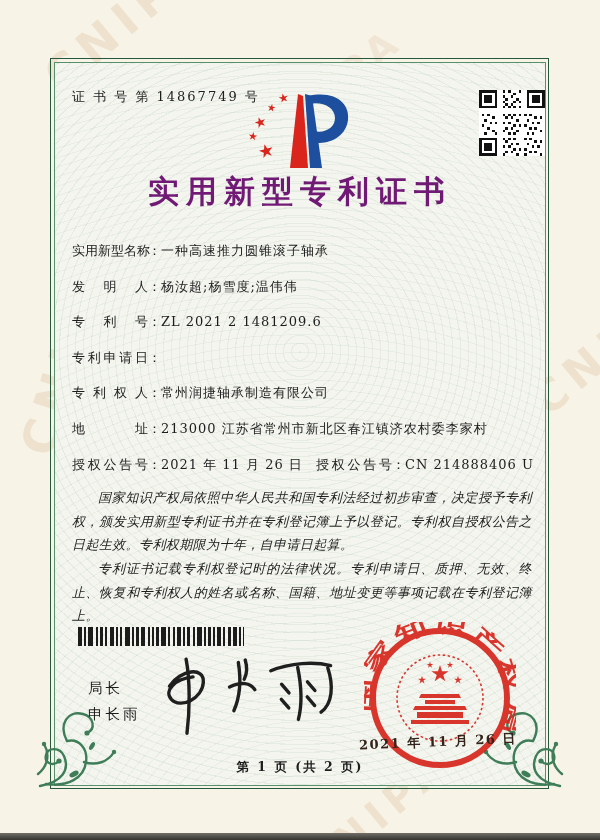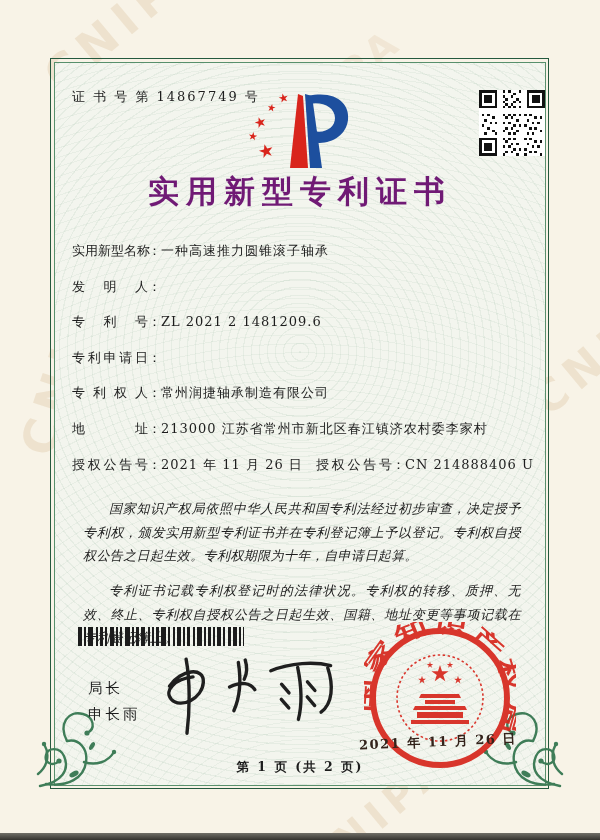--- a/index.html
+++ b/index.html
@@ -41,21 +41,21 @@
   }
   .colon{flex:0 0 auto;}
   .fvalue{letter-spacing:1px; margin-left:0;}
   .grant-left{display:flex; align-items:baseline; width:244px; flex:0 0 244px;}
   .grant-right{display:flex; align-items:baseline;}
   .paragraphs{
     position:absolute; left:72px; top:486px; width:460px; z-index:5;
     font-size:13px; line-height:1.82; text-align:justify; font-style:italic;
     letter-spacing:0.4px;
   }
-  .paragraphs p{margin:11px; text-indent:2em;}
+  .paragraphs p{margin:0; text-indent:2em;}
   .barcode{position:absolute; left:78px; top:627px; z-index:5;}
   .signer{position:absolute; left:88px; top:675px; z-index:5; font-size:14.5px; letter-spacing:3px; line-height:26px; font-family:"DejaVu Sans","Liberation Sans",sans-serif;}
   .signature{position:absolute; left:148px; top:648px; z-index:6; transform:rotate(-3deg);}
   .seal{position:absolute; left:364px; top:622px; width:152px; height:152px; z-index:5; opacity:0.93;}
   .seal-date{
     position:absolute; left:356px; top:733px; width:164px; text-align:center; z-index:7;
     font-size:13px; font-weight:700; color:#33231b; letter-spacing:1.5px;
     transform:rotate(-2.5deg); white-space:nowrap;
   }
   .page-info{position:absolute; left:0; right:0; top:759px; text-align:center; font-size:12.5px; letter-spacing:2px; z-index:5;font-weight:bold;}
@@ -142,20 +142,21 @@
 
   <div class="fields">
     <div class="frow">
       <span class="flabel">实用新型名称</span>
         <span class="colon">：</span>
         <span class="fvalue">一种高速推力圆锥滚子轴承</span>
     </div>
     <div class="frow">
       <span class="flabel">发明人</span>
         <span class="colon">：</span>
+        <span class="fvalue">杨汝超;杨雪度;温伟伟</span>
     </div>
     <div class="frow">
       <span class="flabel">专利号</span>
         <span class="colon">：</span>
         <span class="fvalue">ZL 2021 2 1481209.6</span>
     </div>
     <div class="frow">
       <span class="flabel">专利申请日</span>
         <span class="colon">：</span>
     </div>
@@ -178,21 +179,21 @@
       <span class="grant-right">
         <span class="flabel">授权公告号</span>
           <span class="colon">：</span>
           <span class="fvalue">CN 214888406 U</span>
       </span>
     </div>
   </div>
 
   <div class="paragraphs">
     <p>国家知识产权局依照中华人民共和国专利法经过初步审查，决定授予专利权，颁发实用新型专利证书并在专利登记簿上予以登记。专利权自授权公告之日起生效。专利权期限为十年，自申请日起算。</p>
-    <p>专利证书记载专利权登记时的法律状况。专利权的转移、质押、无效、终止、专利权自授权公告之日起生效、国籍、地址变更等事项记载在专利登记簿上。</p>
+    <p>专利证书记载专利权登记时的法律状况。专利申请日、质押、无效、终止、恢复和专利权人的姓名或名称、国籍、地址变更等事项记载在专利登记簿上。</p>
   </div>
 
   <svg class="barcode" width="166" height="19" viewBox="0 0 166 19">
     <line x1="0" y1="9.5" x2="166" y2="9.5" stroke="#1c1c1c" stroke-width="19" stroke-dasharray="4 2 2 2 5 3 2 2 3 2 2 3 4 2 2 2 2 3 5 2 2 2 3 2 4 3 2 2 2 2 3 2 5 2 2 3 2 2 4 2 2 2 3 3 2 2 5 2 2 2 3 2 2 2 4 2 2 3 3 2"></line>
   </svg>
 
   <div class="signer">
     <div>局长</div>
     <div>申长雨</div>
   </div>

